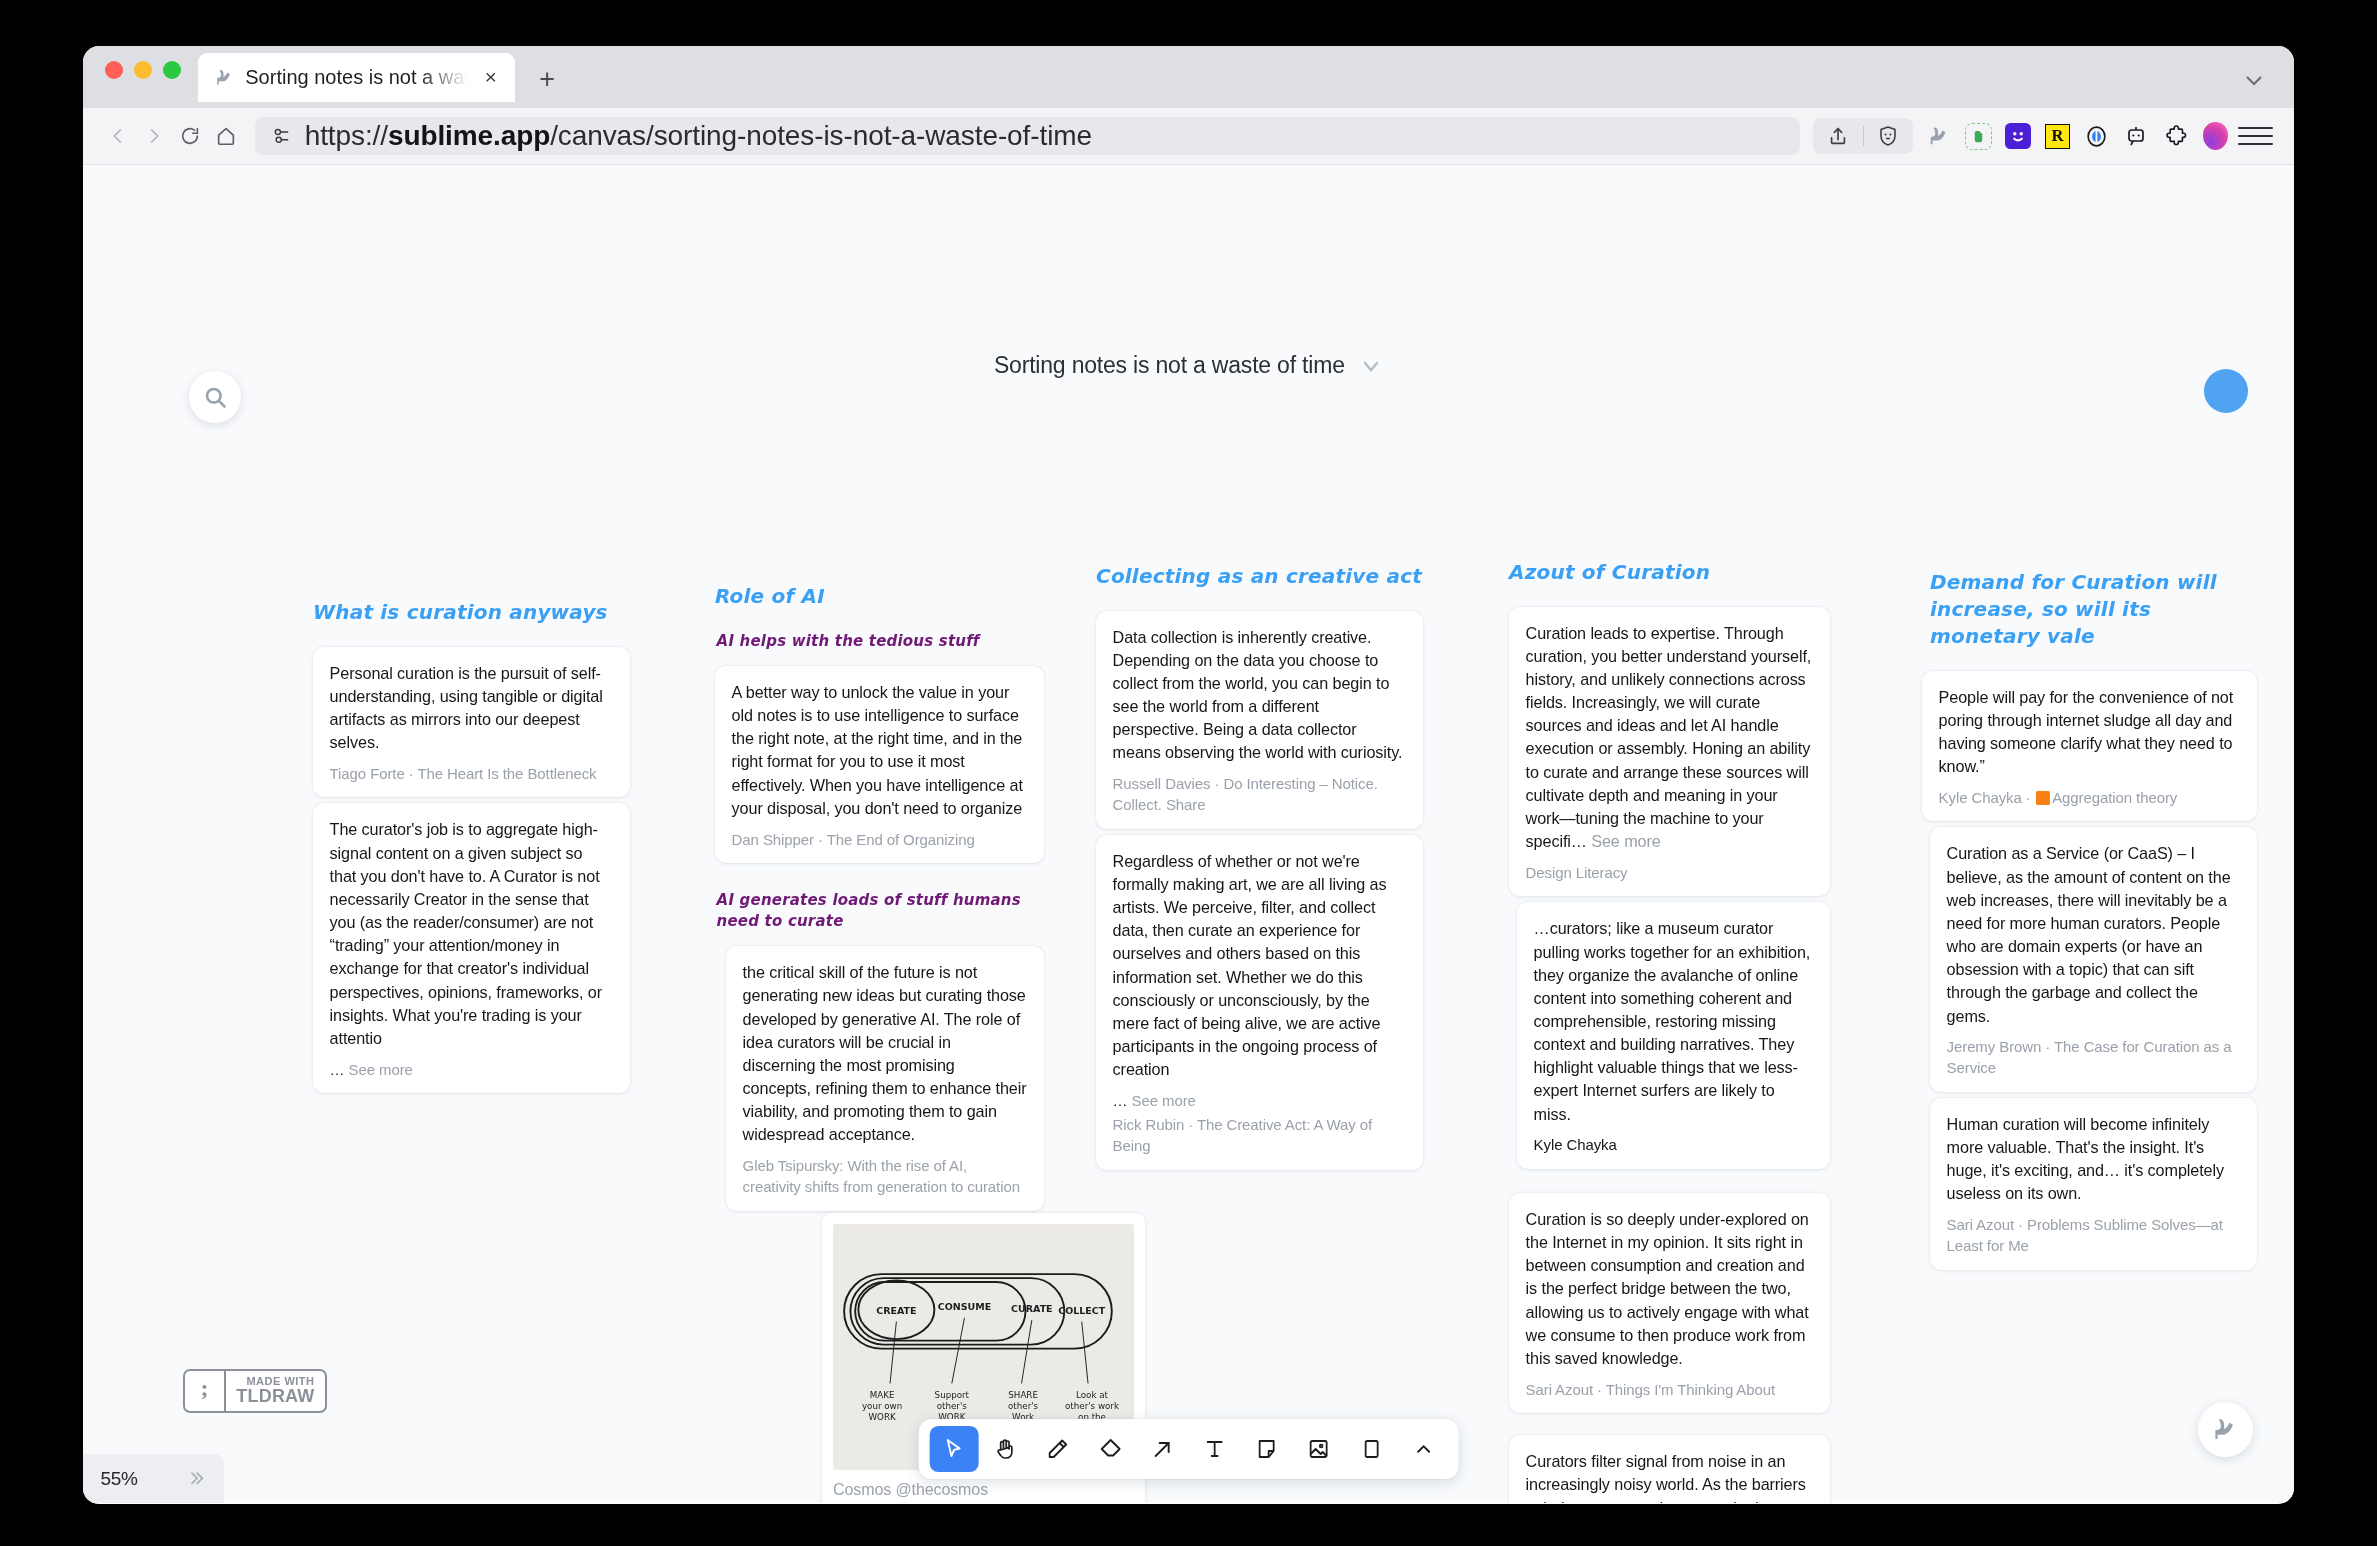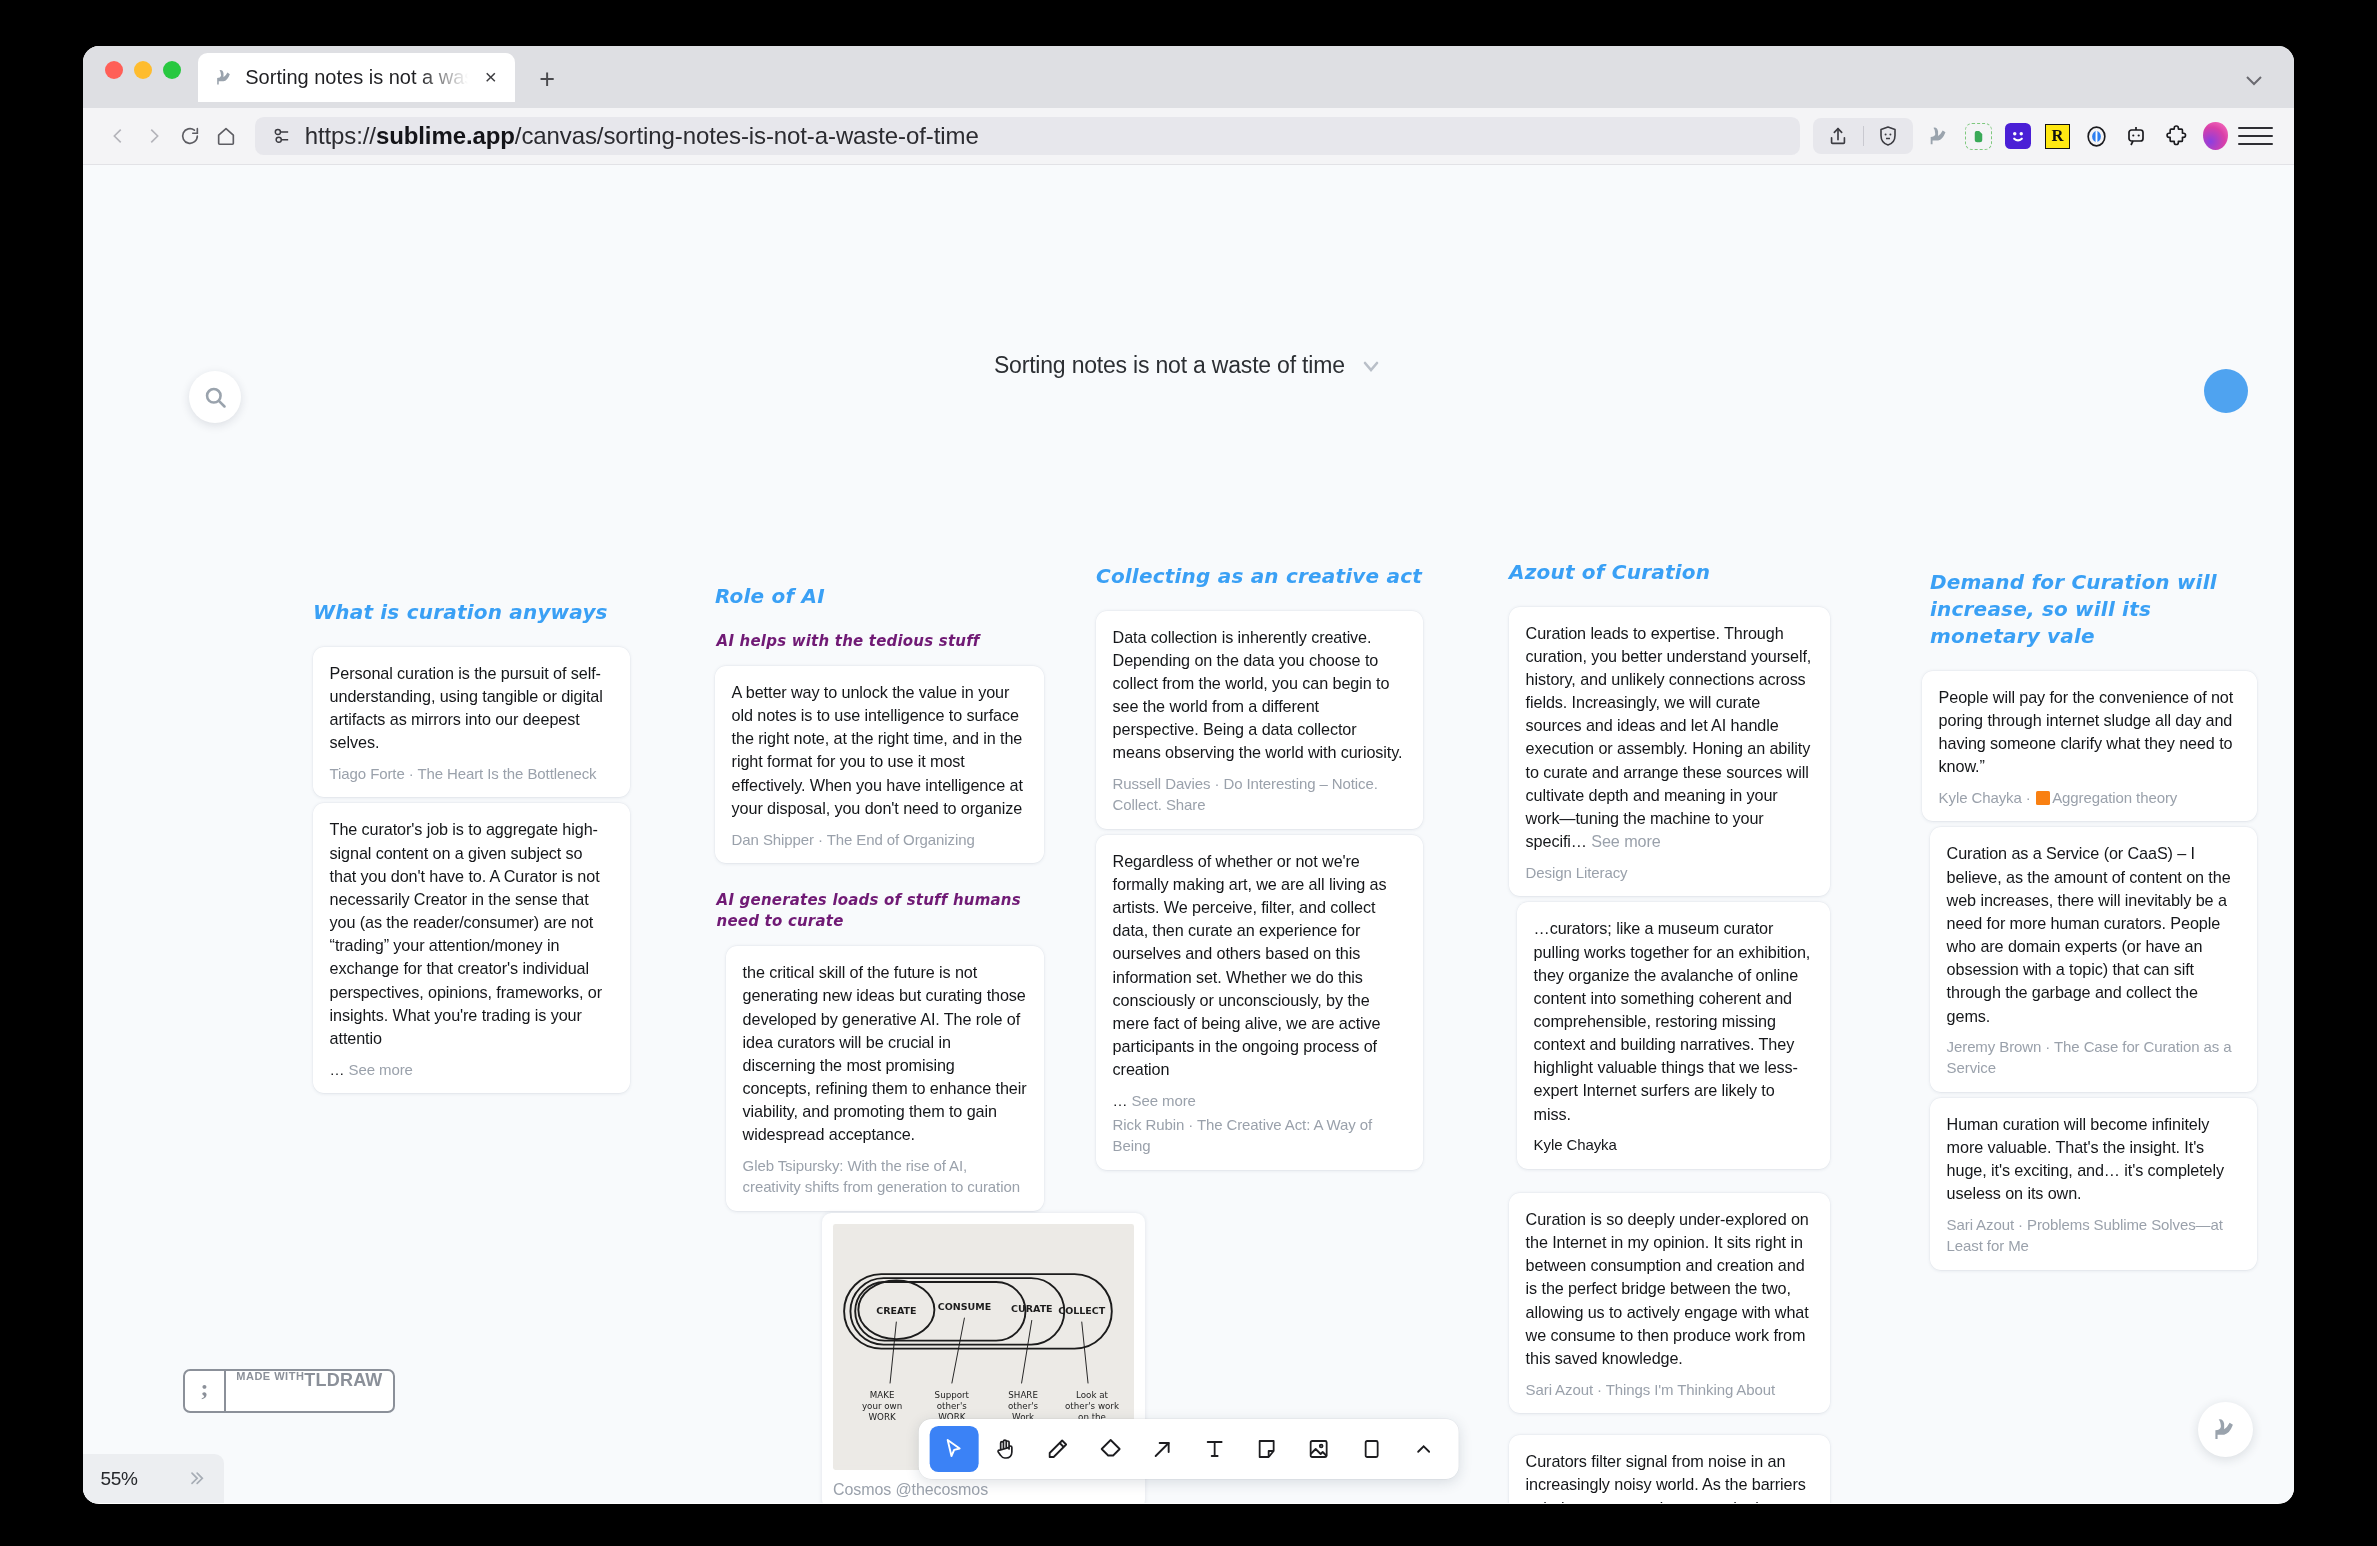--- a/index.html
+++ b/index.html
@@ -94,21 +94,21 @@
     color: #5d5d63;
   }
   .nav-btn.disabled { color: #b4b4ba; }
 
   .omnibox {
     flex: 1; height: 38px; margin: 0 12.7px 0 11px;
     background: #e7e7ec; border-radius: 8.7px;
     display: flex; align-items: center; gap: 12.7px;
     padding: 0 16px;
   }
-  .omni-url { font-size: 24px; color: #2b2b30; letter-spacing: -0.1px; white-space: nowrap; }
+  .omni-url { font-size: 28px; color: #2b2b30; letter-spacing: -0.1px; white-space: nowrap; }
   .omni-url b { font-weight: 700; color: #141418; }
 
   .omni-actions { display: flex; align-items: center; gap: 0; }
   .share-btn, .brave-btn {
     width: 40px; height: 36px;
     display: flex; align-items: center; justify-content: center;
     color: #3c3c42;
   }
   .omni-sep { width: 0.8px; height: 20.6px; background: #c9c9d0; margin: 0 4.8px; }
   .omni-pill {
@@ -281,22 +281,22 @@
     background: #ffffff; overflow: hidden;
   }
   .tld-mark {
     width: 41px; display: flex; align-items: center; justify-content: center;
     border-right: 2.4px solid #8b9099;
     font-size: 24px; color: #8b9099; line-height: 0.6; font-weight: 700;
     padding-bottom: 6.3px;
     font-family: "Liberation Serif", serif;
   }
   .tld-text {
-    padding: 0 10.3px; display: flex; flex-direction: row;
-    justify-content: center; line-height: 1.02;
+    padding: 0 10.3px; display: flex; flex-direction: column;
+    justify-content: center; line-height: 1.02; text-align: right;
   }
   .tld-top { font-size: 11px; font-weight: 700; color: #8b9099; letter-spacing: 0.5px; }
   .tld-bot { font-size: 18px; font-weight: 700; color: #8b9099; letter-spacing: 0.2px; }
 
   svg { display: block; }
 </style>
 </head>
 <body>
 
 <div class="desktop">

